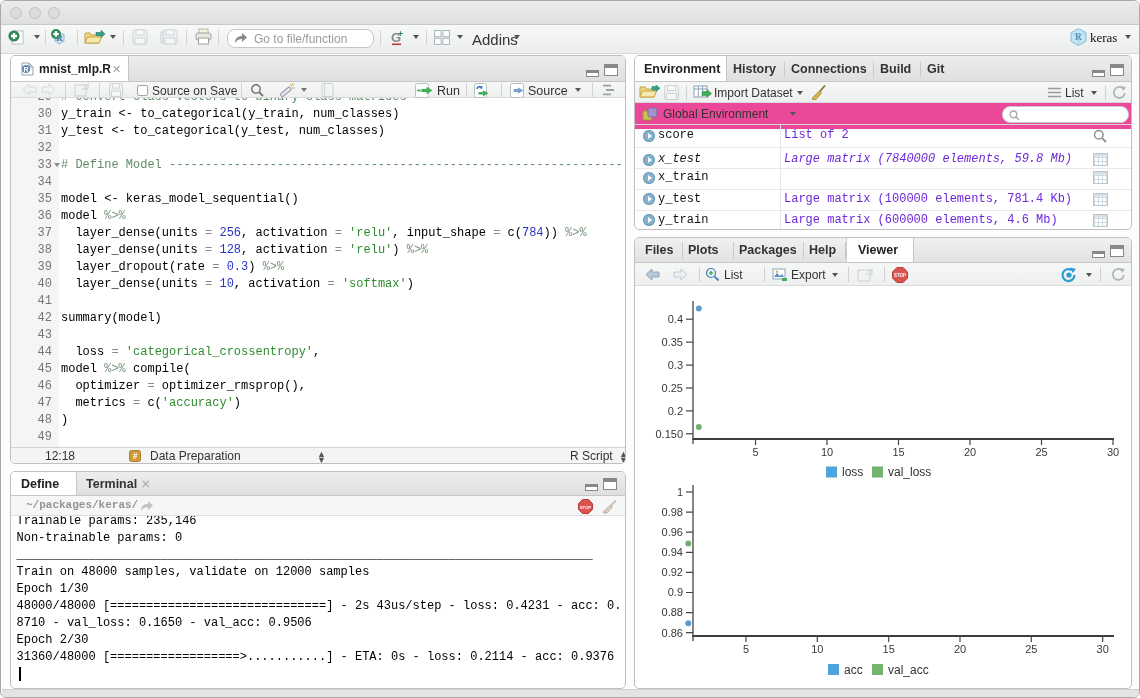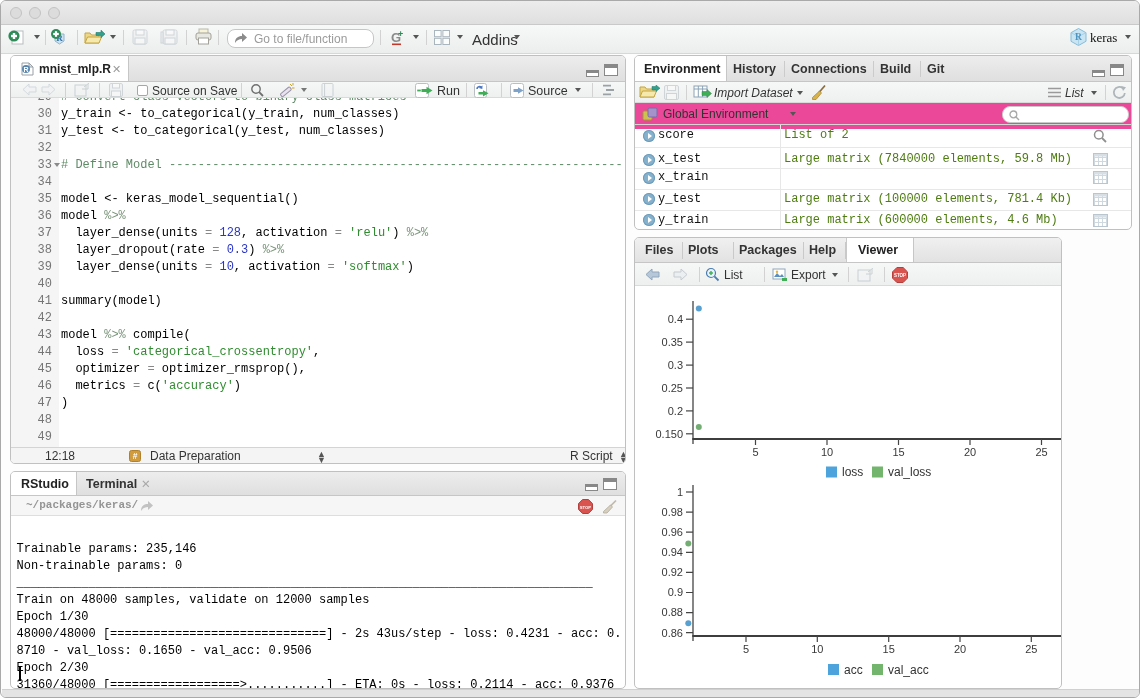--- a/index.html
+++ b/index.html
@@ -41,21 +41,21 @@
   .icon{position:absolute;}
   .dim{opacity:0.38;}
   .cm{color:#5e8a66;}
   .st{color:#2f8b2f;}
   .nu{color:#2a35c8;}
   .op{color:#888;}
   .pi{color:#7a947a;}
   #codebody div, #conbody div{white-space:pre;height:17px;}
   .envrow{position:absolute;left:0;width:496px;height:21px;}
   .ename{position:absolute;left:23px;top:0;line-height:21px;font-family:"Liberation Mono",monospace;font-size:12px;color:#111;}
-  .eval{position:absolute;left:149px;top:0;line-height:21px;font-family:"Liberation Mono",monospace;font-size:12px;color:#4d7c0f;white-space:pre;}
+  .eval{position:absolute;left:149px;top:0;line-height:21px;font-family:"Liberation Mono",monospace;font-size:12px;color:#6d28d9;white-space:pre;}
   .envrow::before{content:"";position:absolute;left:8px;top:4.5px;width:12px;height:12px;border-radius:50%;
     background:#86b1cc;box-shadow:inset 0 0 0 1px #6d9cbb;}
   .envrow::after{content:"";position:absolute;left:13px;top:7.5px;width:0;height:0;
     border-top:3px solid transparent;border-bottom:3px solid transparent;border-left:4.5px solid #fff;}
   .egrid{position:absolute;left:458px;top:4px;width:15px;height:13px;background:#fff;
     border:1px solid #b9c6cf;box-shadow:inset 0 2.5px 0 #d7dfe5;
     background-image:linear-gradient(#cfd9e0 1px,transparent 1px),linear-gradient(90deg,#cfd9e0 1px,transparent 1px);
     background-size:4px 4px;background-position:0 3px;box-sizing:border-box;}
 </style>
 </head>
@@ -265,28 +265,29 @@
       <div class="abs" style="left:43px;top:65px;width:0;height:0;border-left:3.5px solid transparent;border-right:3.5px solid transparent;border-top:4.5px solid #8a8a8a;"></div>
       <div id="codebody" class="abs mono" style="left:50px;top:-9px;font-size:12px;line-height:17px;color:#000;">
 <div><span class="cm"># Convert class vectors to binary class matrices</span></div>
 <div>y_train &lt;- to_categorical(y_train, num_classes)</div>
 <div>y_test &lt;- to_categorical(y_test, num_classes)</div>
 <div>&nbsp;</div>
 <div><span class="cm"># Define Model ---------------------------------------------------------------</span></div>
 <div>&nbsp;</div>
 <div>model &lt;- keras_model_sequential()</div>
 <div>model <span class="pi">%&gt;%</span></div>
+<div>  layer_dense(units <span class="op">=</span> <span class="nu">256</span>, activation <span class="op">=</span> <span class="st">'relu'</span>, input_shape <span class="op">=</span> c(<span class="nu">784</span>)) <span class="pi">%&gt;%</span></div>
 <div>  layer_dense(units <span class="op">=</span> <span class="nu">128</span>, activation <span class="op">=</span> <span class="st">'relu'</span>) <span class="pi">%&gt;%</span></div>
 <div>  layer_dropout(rate <span class="op">=</span> <span class="nu">0.3</span>) <span class="pi">%&gt;%</span></div>
 <div>  layer_dense(units <span class="op">=</span> <span class="nu">10</span>, activation <span class="op">=</span> <span class="st">'softmax'</span>)</div>
 <div>&nbsp;</div>
 <div>summary(model)</div>
 <div>&nbsp;</div>
+<div>  loss <span class="op">=</span> <span class="st">'categorical_crossentropy'</span>,</div>
 <div>model <span class="pi">%&gt;%</span> compile(</div>
-<div>  loss <span class="op">=</span> <span class="st">'categorical_crossentropy'</span>,</div>
 <div>  optimizer <span class="op">=</span> optimizer_rmsprop(),</div>
 <div>  metrics <span class="op">=</span> c(<span class="st">'accuracy'</span>)</div>
 <div>)</div>
         </div>
     </div>
 
     <div class="abs" style="left:0;top:391px;width:614px;height:16px;background:#f4f4f4;border-top:1px solid #d4d4d4;">
       <div class="tbtext" style="left:34px;top:1px;">12:18</div>
       <svg class="icon" style="left:118px;top:2px;" width="12" height="12" viewBox="0 0 12 12">
           <rect x="0.5" y="0.5" width="11" height="11" rx="2" fill="#cf9b3c" stroke="#b0812a"></rect>
@@ -296,21 +297,21 @@
       <div class="abs" style="left:306px;top:1px;font-size:9px;color:#555;">▲<br></div>
       <div class="abs" style="left:306px;top:7px;font-size:9px;color:#555;">▼</div>
       <div class="tbtext" style="left:559px;top:1px;">R Script</div>
       <div class="abs" style="left:608px;top:1px;font-size:9px;color:#555;">▲</div>
       <div class="abs" style="left:608px;top:7px;font-size:9px;color:#555;">▼</div>
     </div>
   </div>
   <div id="con-panel" class="panel" style="left:9px;top:470px;width:616px;height:218px;">
     <div class="tabstrip" style="height:24px;">
       <div class="tab-active" style="left:0;height:23px;width:65px;border-radius:4px 0 0 0;">
-        <div class="abs tab-label" style="left:10px;top:0;line-height:24px;">RStudio</div>
+        <div class="abs tab-label" style="left:10px;top:0;line-height:24px;">Define</div>
       </div>
       <div class="abs tab-label" style="left:75px;top:0;line-height:24px;color:#333;">Terminal</div>
       <div class="abs" style="left:130px;top:0;line-height:24px;color:#a8a8a8;font-size:11.5px;">✕</div>
       <div class="minmax-min" style="left:574px;top:12px;"></div>
       <div class="minmax-max" style="left:592px;top:6px;"></div>
     </div>
     <div class="abs" style="left:0;top:24px;width:614px;height:20px;background:#f6f6f6;border-bottom:1px solid #dedede;box-sizing:border-box;">
       <div class="abs mono" style="left:15px;top:3px;font-size:11px;font-weight:bold;color:#949494;">~/packages/keras/</div>
       <svg class="icon" style="left:129px;top:4px;" width="15" height="12" viewBox="0 0 15 12">
           <path d="M1 11 C1 6 4 4 8 4 L8 1 L13 5.5 L8 10 L8 7 C5 7 3 8 1 11 Z" fill="#c2c2c2"></path>
@@ -318,21 +319,21 @@
       <svg class="icon" style="left:567px;top:3px;" width="15" height="15" viewBox="0 0 15 15">
         <path d="M4.6 0.5 L10.4 0.5 L14.5 4.6 L14.5 10.4 L10.4 14.5 L4.6 14.5 L0.5 10.4 L0.5 4.6 Z" fill="#d9534f" stroke="#b53f3c"></path>
         <text x="7.5" y="9.6" font-size="4.2" font-weight="bold" fill="#fff" text-anchor="middle" font-family="Liberation Sans">STOP</text>
       </svg>
       <svg class="icon" style="left:591px;top:3px;" width="16" height="15" viewBox="0 0 16 15">
         <line x1="14" y1="1.5" x2="8" y2="7.5" stroke="#c0baab" stroke-width="1.7"></line>
         <path d="M8.5 6 L10.5 8 L5 14 L1.5 14 L1.5 12.5 Z" fill="#d6cfbf" stroke="#b3ab99" stroke-width="0.8"></path>
       </svg>
     </div>
     <div class="abs mono" style="left:0;top:44px;width:614px;height:172px;overflow:hidden;">
-      <div id="conbody" class="abs" style="left:5.5px;top:-3.5px;font-size:12px;line-height:17px;color:#000;margin-top:28px;">
+      <div id="conbody" class="abs" style="left:5.5px;top:-3.5px;font-size:12px;line-height:17px;color:#000;">
 <div>Trainable params: 235,146</div>
 <div>Non-trainable params: 0</div>
 <div>________________________________________________________________________________</div>
 <div>Train on 48000 samples, validate on 12000 samples</div>
 <div>Epoch 1/30</div>
 <div>48000/48000 [==============================] - 2s 43us/step - loss: 0.4231 - acc: 0.</div>
 <div>8710 - val_loss: 0.1650 - val_acc: 0.9506</div>
 <div>Epoch 2/30</div>
 <div>31360/48000 [==================&gt;...........] - ETA: 0s - loss: 0.2114 - acc: 0.9376</div>
       </div>
@@ -347,21 +348,21 @@
       <div class="abs tab-label" style="left:98px;top:0;line-height:26px;color:#333;">History</div>
       <div class="vsep" style="left:149px;top:5px;height:16px;background:#cbcbcb;"></div>
       <div class="abs tab-label" style="left:156px;top:0;line-height:26px;color:#333;">Connections</div>
       <div class="vsep" style="left:238px;top:5px;height:16px;background:#cbcbcb;"></div>
       <div class="abs tab-label" style="left:245px;top:0;line-height:26px;color:#333;">Build</div>
       <div class="vsep" style="left:285px;top:5px;height:16px;background:#cbcbcb;"></div>
       <div class="abs tab-label" style="left:292px;top:0;line-height:26px;color:#333;">Git</div>
       <div class="minmax-min" style="left:457px;top:14px;"></div>
       <div class="minmax-max" style="left:475px;top:8px;"></div>
     </div>
-    <div class="ptoolbar" style="top:26px;height:21px;font-style:italic;">
+    <div class="ptoolbar" style="top:26px;height:21px;">
       <svg class="icon" style="left:4px;top:3px;" width="22" height="15" viewBox="0 0 22 15">
         <path d="M1 2 L6 2 L7.5 4 L15 4 L15 12 L1 12 Z" fill="#edd88a" stroke="#c4a53f"></path>
         <path d="M1 12 L3.5 6 L17.5 6 L15 12 Z" fill="#f6e9ae" stroke="#c4a53f"></path>
         <path d="M13 1.5 L17 1.5 L17 0 L21 3.2 L17 6.4 L17 4.9 L13 4.9 Z" fill="#32a08c" stroke="#1f7a6a" stroke-width="0.5"></path>
       </svg>
       <svg class="icon dim" style="left:29px;top:3px;" width="15" height="15" viewBox="0 0 15 15">
         <rect x="0.5" y="0.5" width="14" height="14" rx="1.5" fill="#e9edf0" stroke="#9aa4ac"></rect>
         <rect x="3.5" y="0.5" width="8" height="5" fill="#fff" stroke="#9aa4ac"></rect>
         <rect x="2.5" y="8.5" width="10" height="6" fill="#fff" stroke="#9aa4ac"></rect>
       </svg>
@@ -415,42 +416,42 @@
       <div class="abs" style="left:0;top:64px;width:496px;height:1px;background:#e7e7e7;"></div>
       <div class="abs" style="left:0;top:85px;width:496px;height:1px;background:#e7e7e7;"></div>
       <div class="envrow" style="top:0;">
           <span class="ename">score</span>
           <span class="eval">List of 2</span>
         <svg class="icon" style="left:458px;top:4px;" width="14" height="14" viewBox="0 0 14 14">
             <circle cx="5.8" cy="5.8" r="4.3" fill="none" stroke="#8f8f8f" stroke-width="1.5"></circle>
             <line x1="9" y1="9" x2="13" y2="13" stroke="#8f8f8f" stroke-width="1.8"></line>
           </svg>
         </div>
-      <div class="envrow" style="top:24px;">
+      <div class="envrow" style="top:24px;font-style:italic;">
           <span class="ename">x_test</span>
           <span class="eval">Large matrix (7840000 elements, 59.8 Mb)</span>
           <span class="egrid"></span>
         </div>
       <div class="envrow" style="top:42px;">
           <span class="ename">x_train</span>
           <span class="egrid"></span>
         </div>
       <div class="envrow" style="top:63.5px;">
           <span class="ename">y_test</span>
           <span class="eval">Large matrix (100000 elements, 781.4 Kb)</span>
           <span class="egrid"></span>
         </div>
       <div class="envrow" style="top:84.5px;">
           <span class="ename">y_train</span>
           <span class="eval">Large matrix (600000 elements, 4.6 Mb)</span>
           <span class="egrid"></span>
         </div>
     </div>
   </div>
-  <div id="view-panel" class="panel" style="left:633px;top:236px;width:428px;height:452px;">
+  <div id="view-panel" class="panel" style="left:633px;top:236px;width:498px;height:452px;">
     <div class="tabstrip" style="height:25px;background:linear-gradient(#f0f0f0,#e2e2e2);">
       <div class="abs tab-label" style="left:10px;top:0;line-height:25px;color:#333;">Files</div>
       <div class="vsep" style="left:47px;top:4px;height:17px;background:#c9c9c9;"></div>
       <div class="abs tab-label" style="left:53px;top:0;line-height:25px;color:#333;">Plots</div>
       <div class="vsep" style="left:98px;top:4px;height:17px;background:#c9c9c9;"></div>
       <div class="abs tab-label" style="left:104px;top:0;line-height:25px;color:#333;">Packages</div>
       <div class="vsep" style="left:168px;top:4px;height:17px;background:#c9c9c9;"></div>
       <div class="abs tab-label" style="left:174px;top:0;line-height:25px;color:#333;">Help</div>
       <div class="vsep" style="left:210px;top:4px;height:17px;background:#c9c9c9;"></div>
       <div class="tab-active" style="left:211px;height:24px;width:66px;border-left:1px solid #c9c9c9;">

